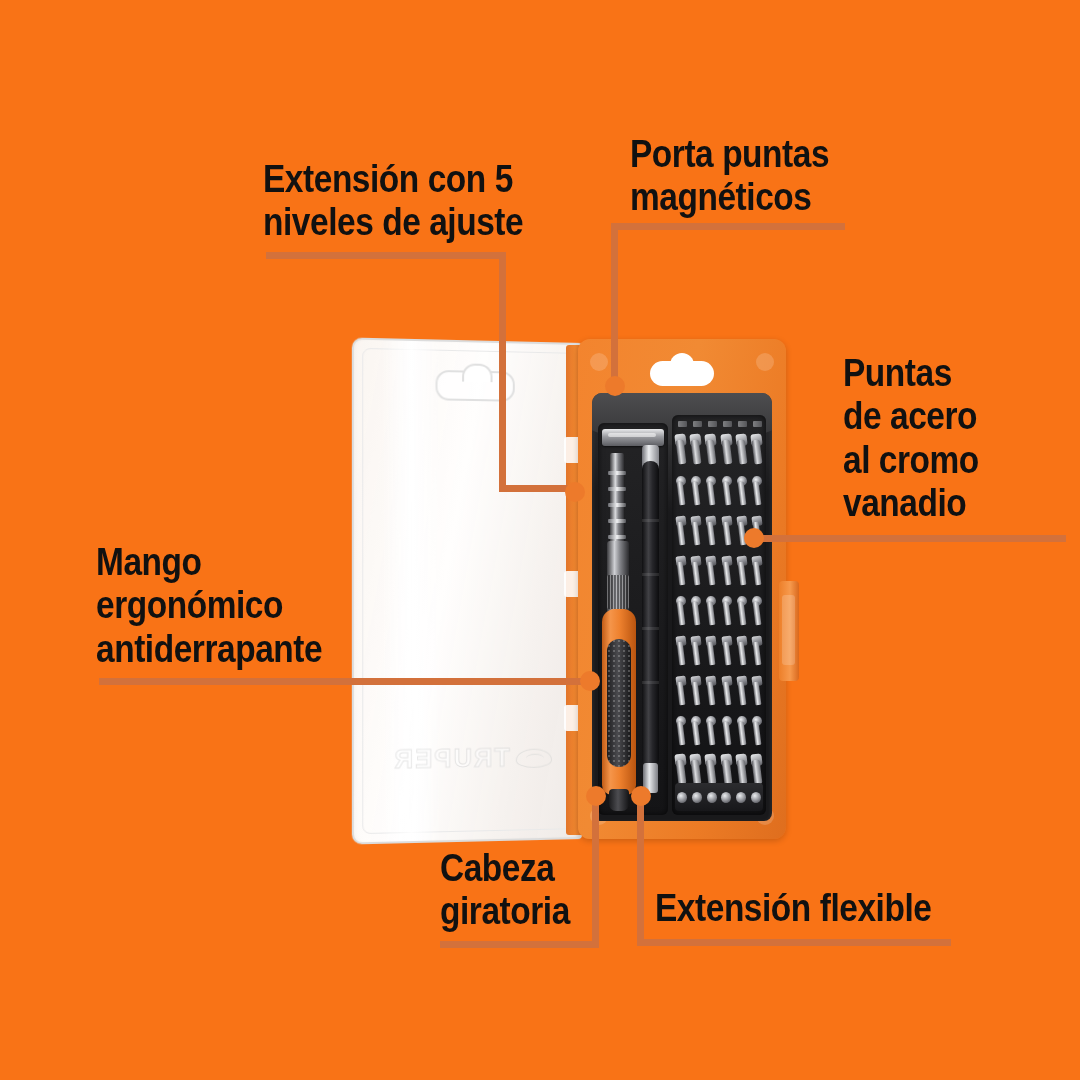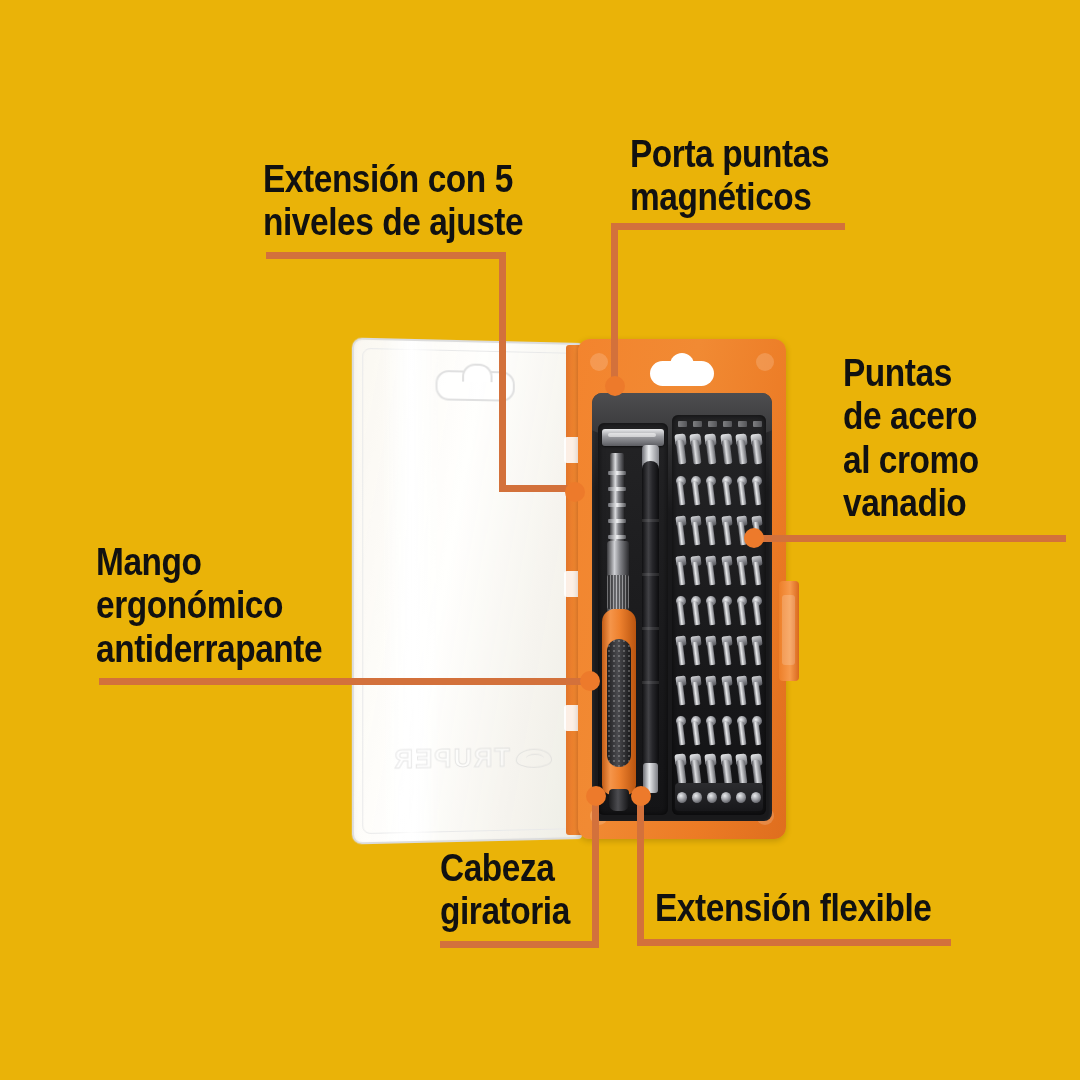--- a/index.html
+++ b/index.html
@@ -7,21 +7,21 @@
     padding: 0;
     background: #ffffff;
   }
   body {
     font-family: "Liberation Sans", sans-serif;
   }
   #stage {
     position: relative;
     width: 1080px;
     height: 1080px;
-    background: #eab308;
+    background: #f97316;
     overflow: hidden;
   }
 
   
   .callout-text {
     position: absolute;
     color: #111111;
     font-family: "Liberation Sans", sans-serif;
     font-weight: 700;
     font-size: 38px;

